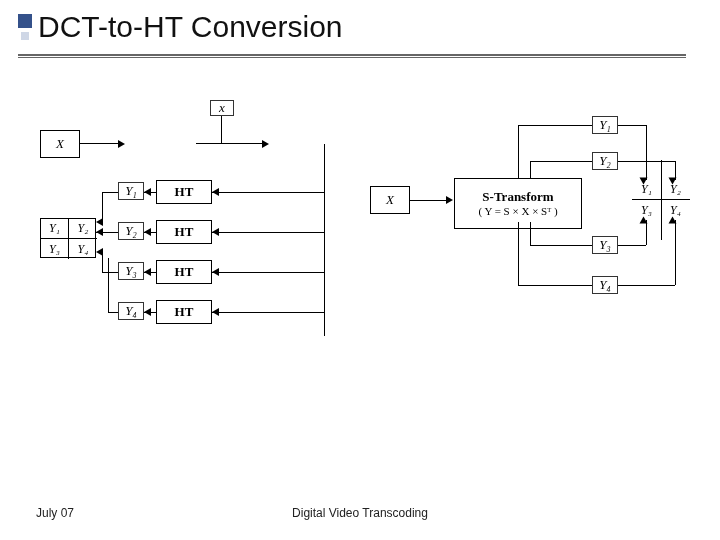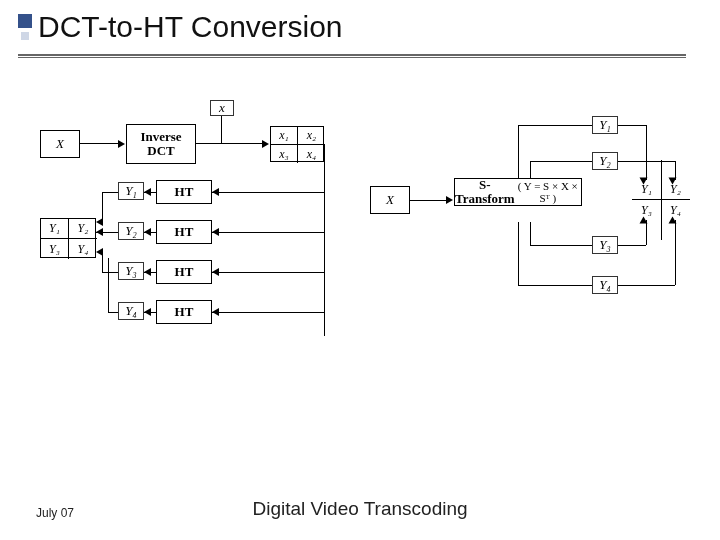--- a/index.html
+++ b/index.html
@@ -87,58 +87,50 @@
     left: 36px;
     bottom: 20px;
     font-size: 12px;
     color: #222;
   }
   .footer-title {
     position: absolute;
     left: 0; right: 0;
     bottom: 20px;
     text-align: center;
-    font-size: 19px;
+    font-size: 12px;
     color: #222;
   }
 </style>
 </head>
 <body>
 
 <div class="bullet-rail">
   <div class="sq-big"></div>
   <div class="sq-small"></div>
 </div>
 <div class="title">DCT-to-HT Conversion</div>
 <div class="underline-dbl"></div>
 
 <div class="stage" style="left:40px; top:100px; width:290px; height:250px;">
 
   <div class="box" style="left:0; top:30px; width:40px; height:28px; font-style:italic;">X</div>
 
   <div class="conn" style="left:40px; top:43px; width:40px; height:1px;"></div>
   <div class="arrow-r" style="left:78px; top:40px;"></div>
 
-  <div class="box" style="left:86px; top:24px; width:70px; height:40px; font-weight:bold; white-space:pre;">Inverse
-DCT</div>
 
   <div class="conn" style="left:156px; top:43px; width:68px; height:1px;"></div>
 
   <div class="box thin" style="left:170px; top:0px; width:24px; height:16px; font-style:italic;">x</div>
 
   <div class="conn" style="left:181px; top:16px; width:1px; height:27px;"></div>
 
   <div class="arrow-r" style="left:222px; top:40px;"></div>
 
-  <div class="quad" style="left:230px; top:26px; width:54px; height:36px;">
-    <div class="v h" style="left:0;top:0;width:27px;height:18px;">x₁</div>
-    <div class="h" style="left:27px;top:0;width:27px;height:18px;">x₂</div>
-    <div class="v" style="left:0;top:18px;width:27px;height:18px;">x₃</div>
-    <div style="left:27px;top:18px;width:27px;height:18px;">x₄</div>
-  </div>
 
   <div class="conn" style="left:284px; top:44px; width:1px; height:192px;"></div>
 
   <div class="box" style="left:116px; top:80px;  width:56px; height:24px; font-weight:bold;">HT</div>
   <div class="box" style="left:116px; top:120px; width:56px; height:24px; font-weight:bold;">HT</div>
   <div class="box" style="left:116px; top:160px; width:56px; height:24px; font-weight:bold;">HT</div>
   <div class="box" style="left:116px; top:200px; width:56px; height:24px; font-weight:bold;">HT</div>
 
   <div class="conn" style="left:172px; top:92px;  width:112px; height:1px;"></div>
   <div class="arrow-l" style="left:172px; top:88px;"></div>
@@ -185,21 +177,21 @@
   <div class="conn" style="left:68px; top:158px; width:1px; height:54px;"></div>
 
 </div>
 
 <div class="stage" style="left:370px; top:100px; width:320px; height:240px;">
 
   <div class="box" style="left:0; top:86px; width:40px; height:28px; font-style:italic;">X</div>
   <div class="conn" style="left:40px; top:100px; width:38px; height:1px;"></div>
   <div class="arrow-r" style="left:76px; top:96px;"></div>
 
-  <div class="box" style="left:84px; top:78px; width:128px; height:28px; flex-direction:row;">
+  <div class="box" style="left:84px; top:78px; width:128px; height:51px; flex-direction:column;">
     <div style="font-weight:bold;">S-Transform</div>
     <div style="font-size:11px;">( Y = S × X × Sᵀ )</div>
   </div>
 
   <div class="box thin" style="left:222px; top:16px;  width:26px; height:18px; font-style:italic;">Y₁</div>
   <div class="box thin" style="left:222px; top:52px;  width:26px; height:18px; font-style:italic;">Y₂</div>
   <div class="box thin" style="left:222px; top:136px; width:26px; height:18px; font-style:italic;">Y₃</div>
   <div class="box thin" style="left:222px; top:176px; width:26px; height:18px; font-style:italic;">Y₄</div>
 
   <div class="conn" style="left:148px; top:25px; width:1px; height:53px;"></div>

